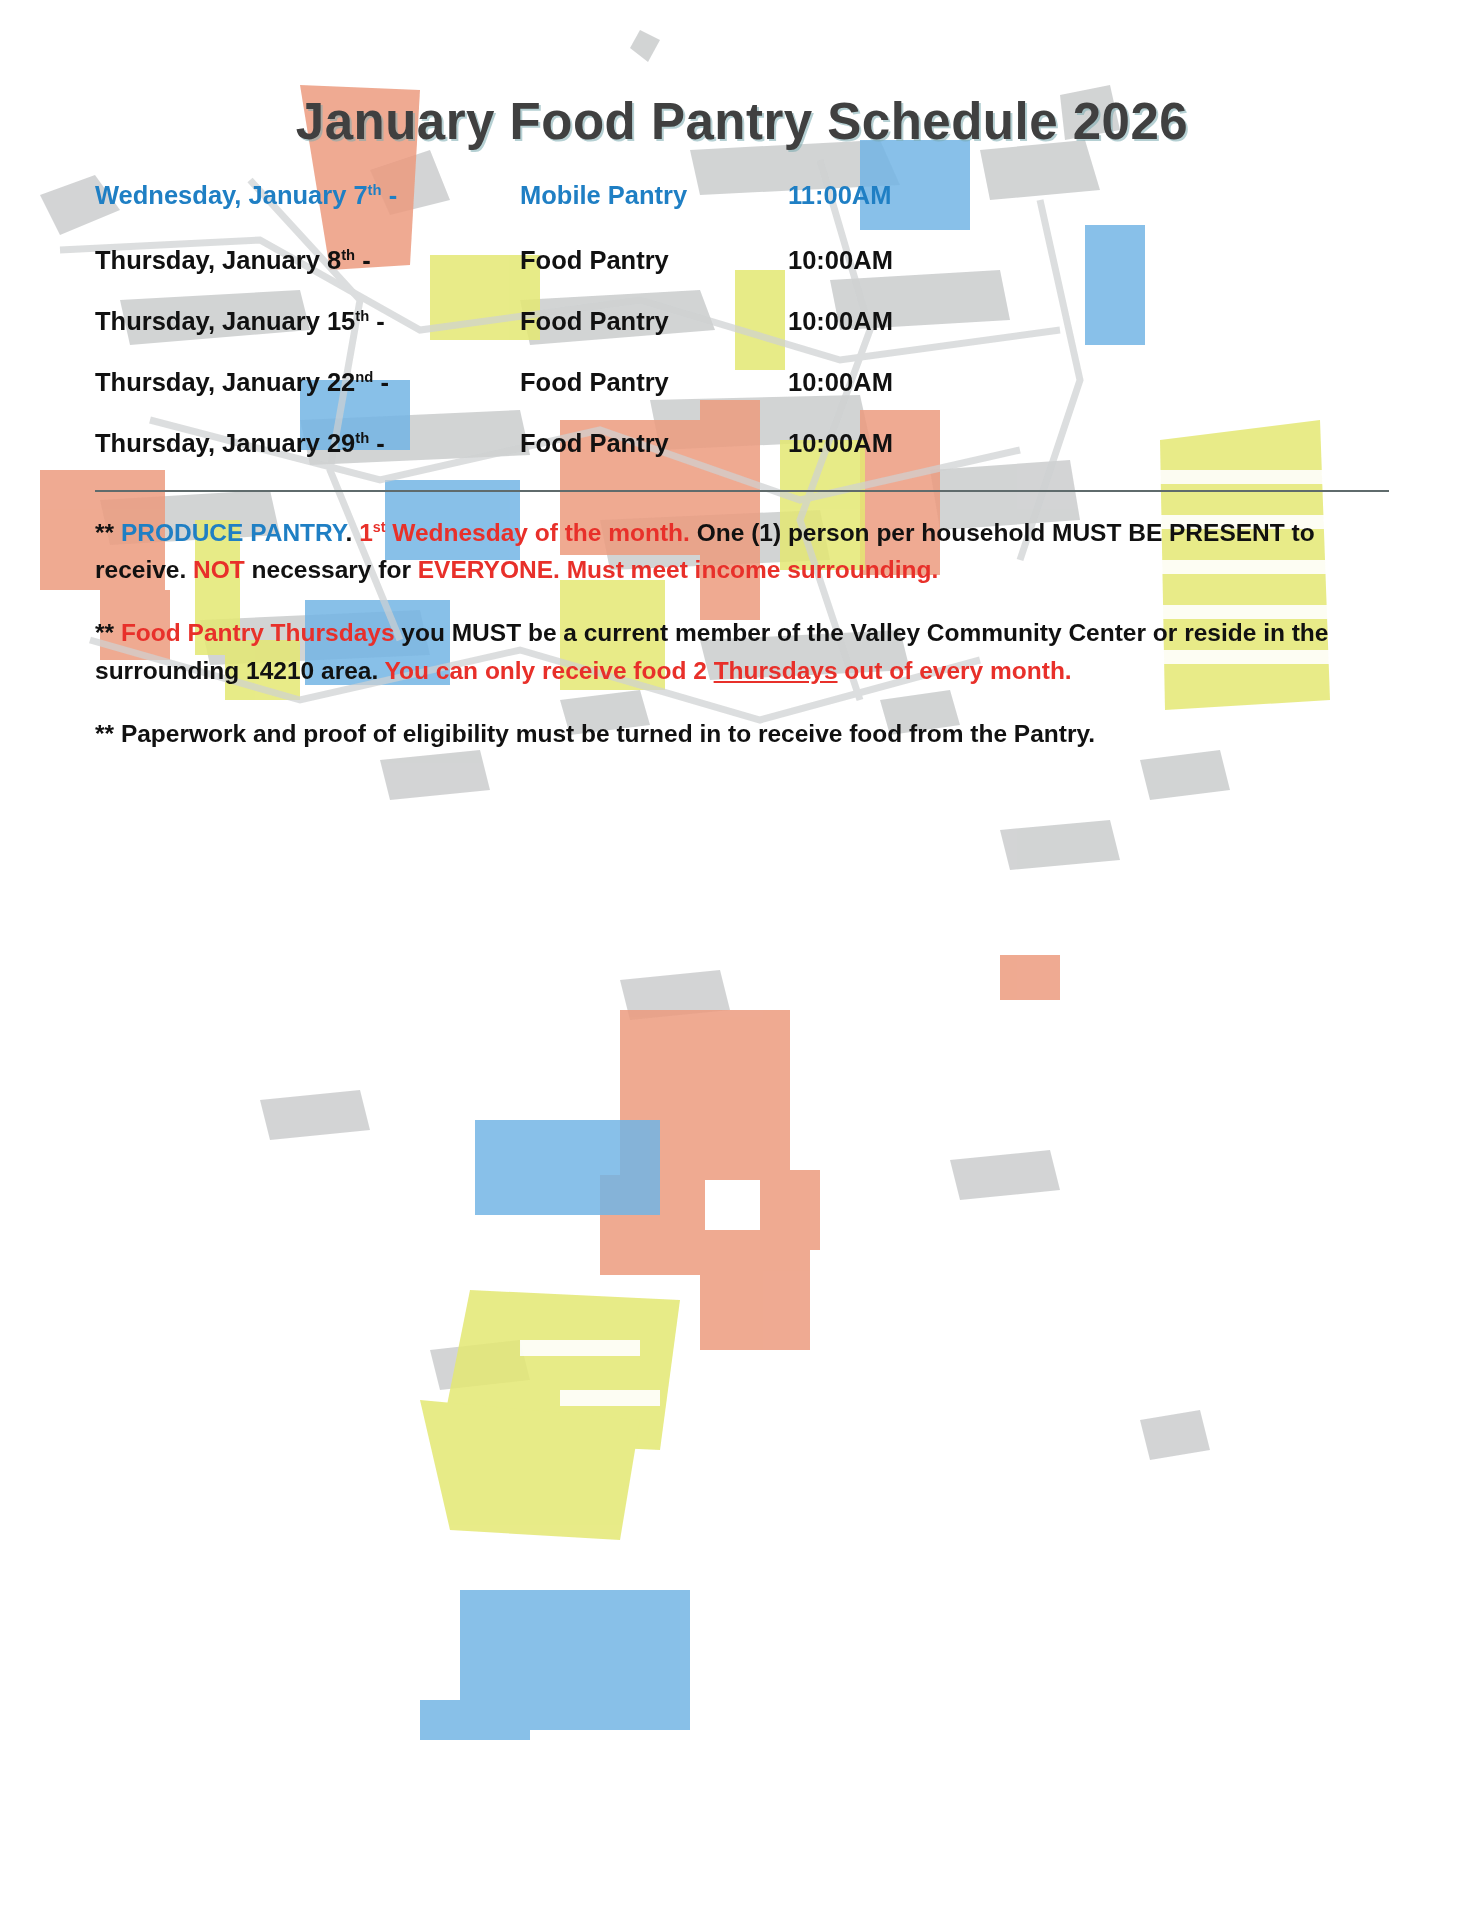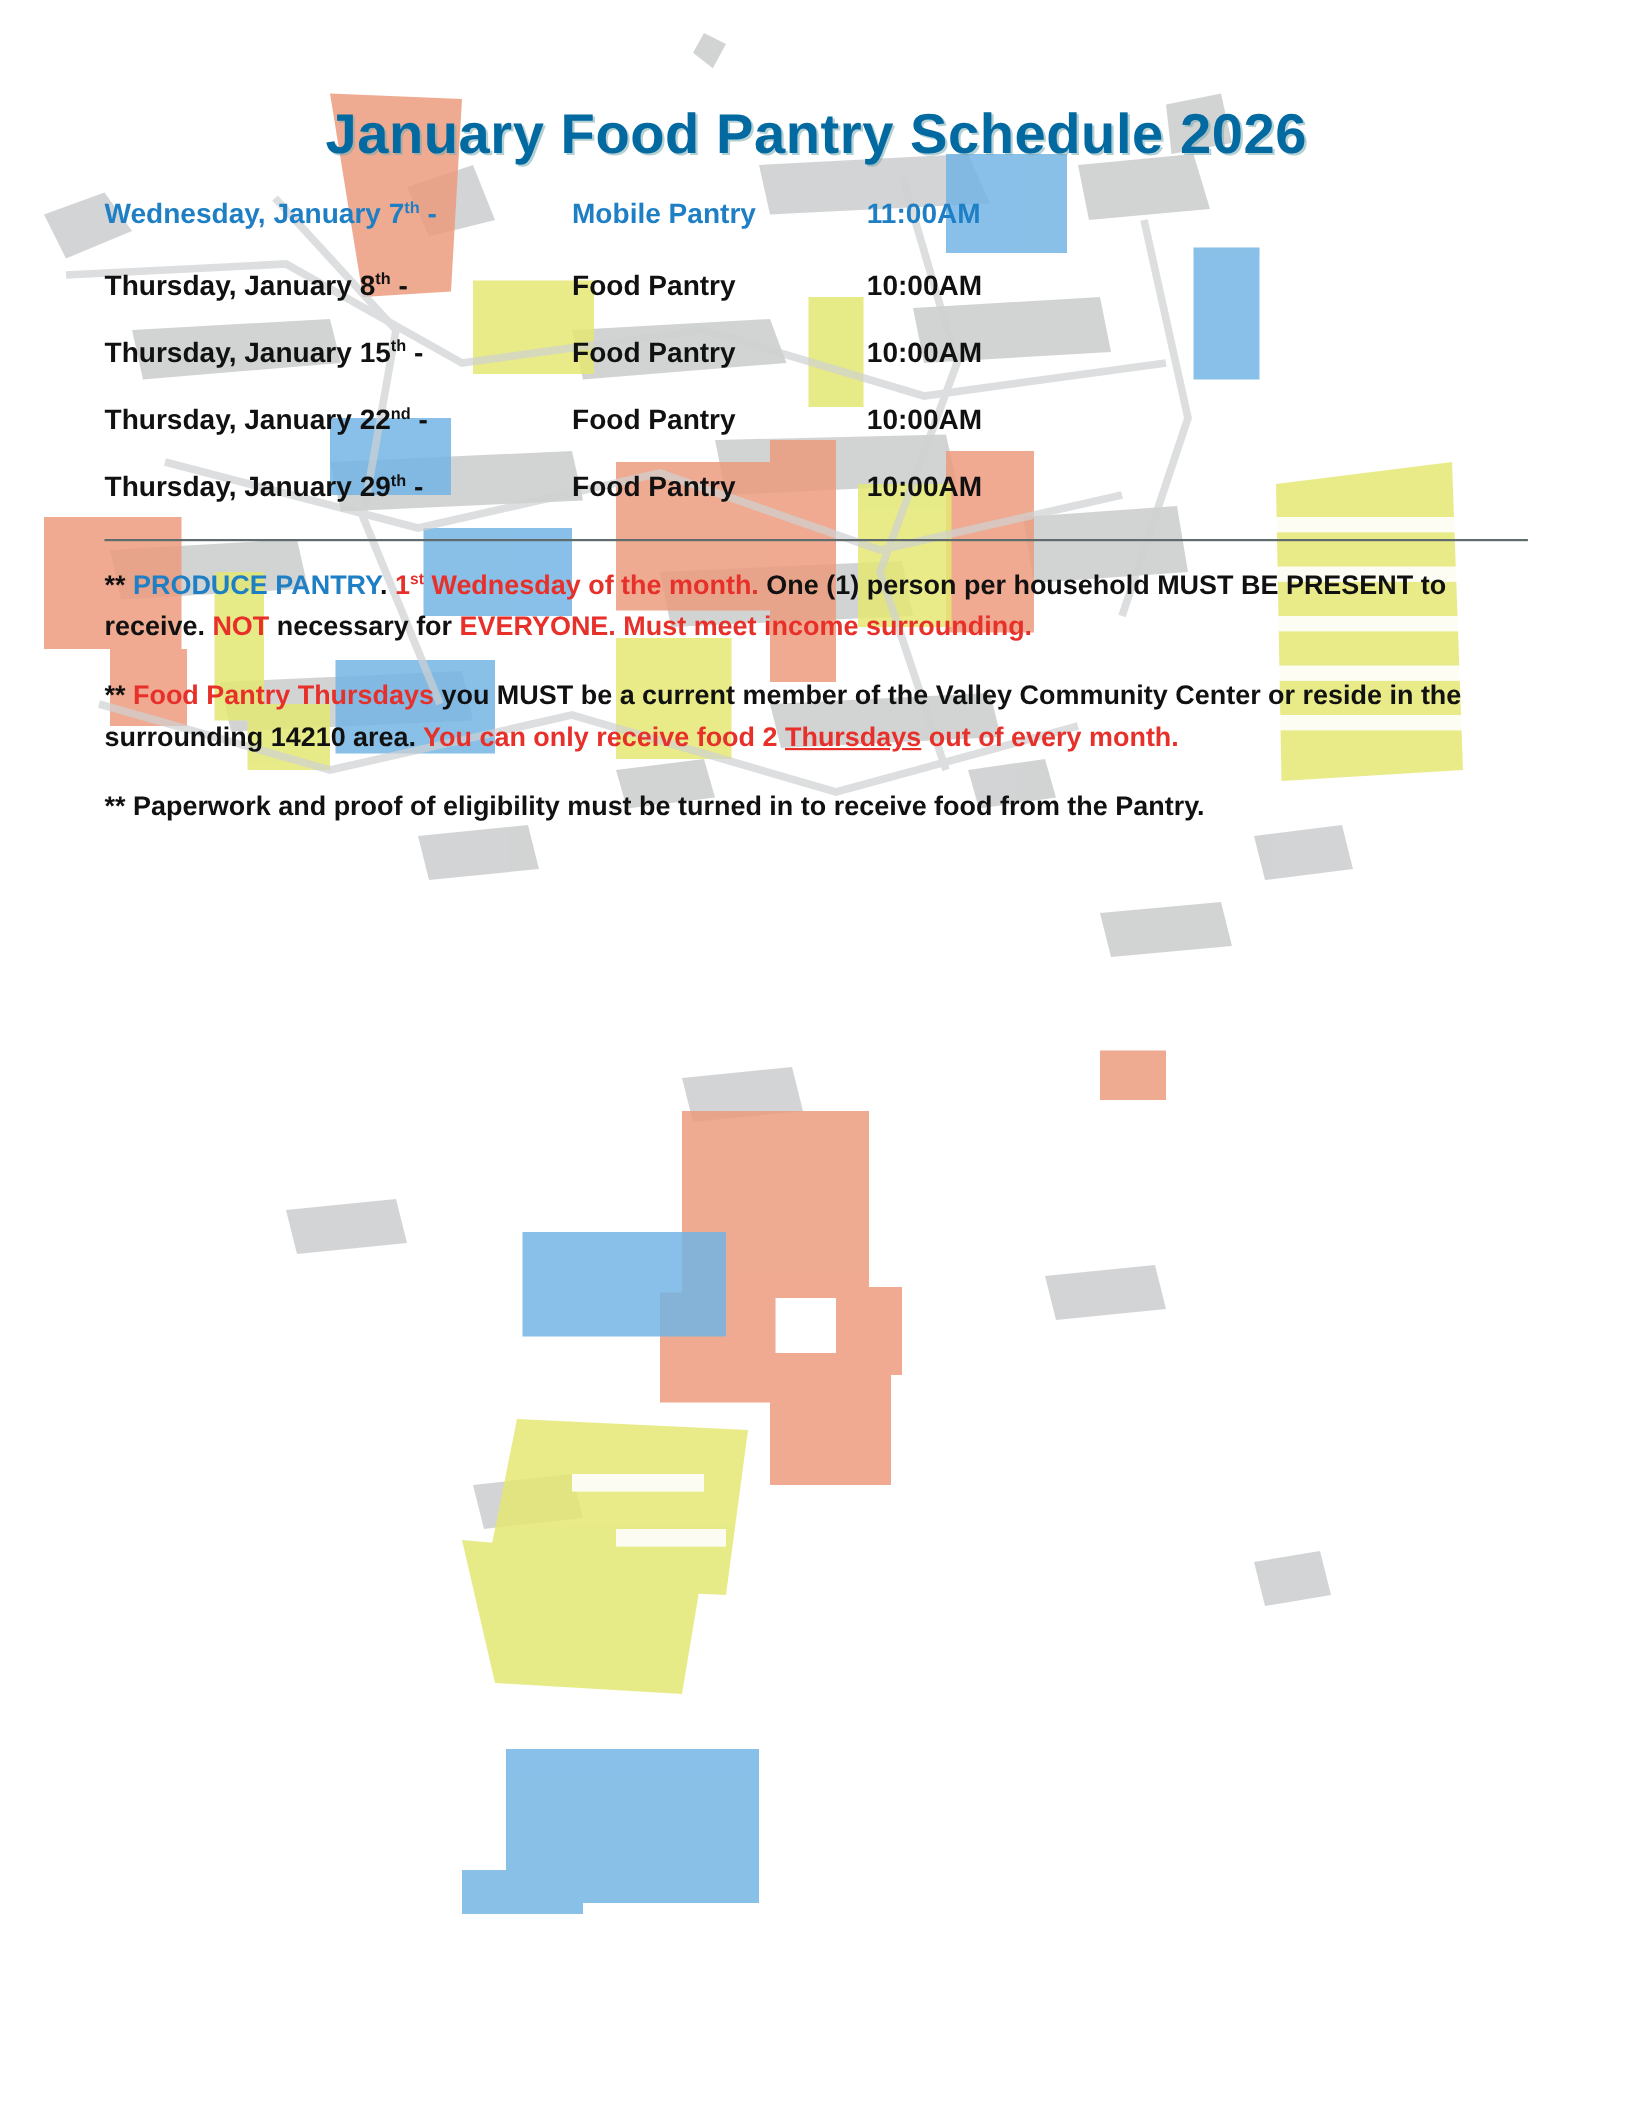--- a/index.html
+++ b/index.html
@@ -30,21 +30,21 @@
     inset: 0;
     z-index: 2;
     padding: 0 95px;
     box-sizing: border-box;
   }
 
   .title {
     margin-top: 92px;
     font-size: 51px;
     font-weight: bold;
-    color: #0369a1;
+    color: #404040;
     letter-spacing: 0.5px;
     text-align: center;
     text-shadow: 2px 2px 0 rgba(120,170,175,0.55);
   }
 
   .subtitle {
     margin-top: 28px;
     text-align: center;
     font-size: 25px;
     font-weight: bold;

